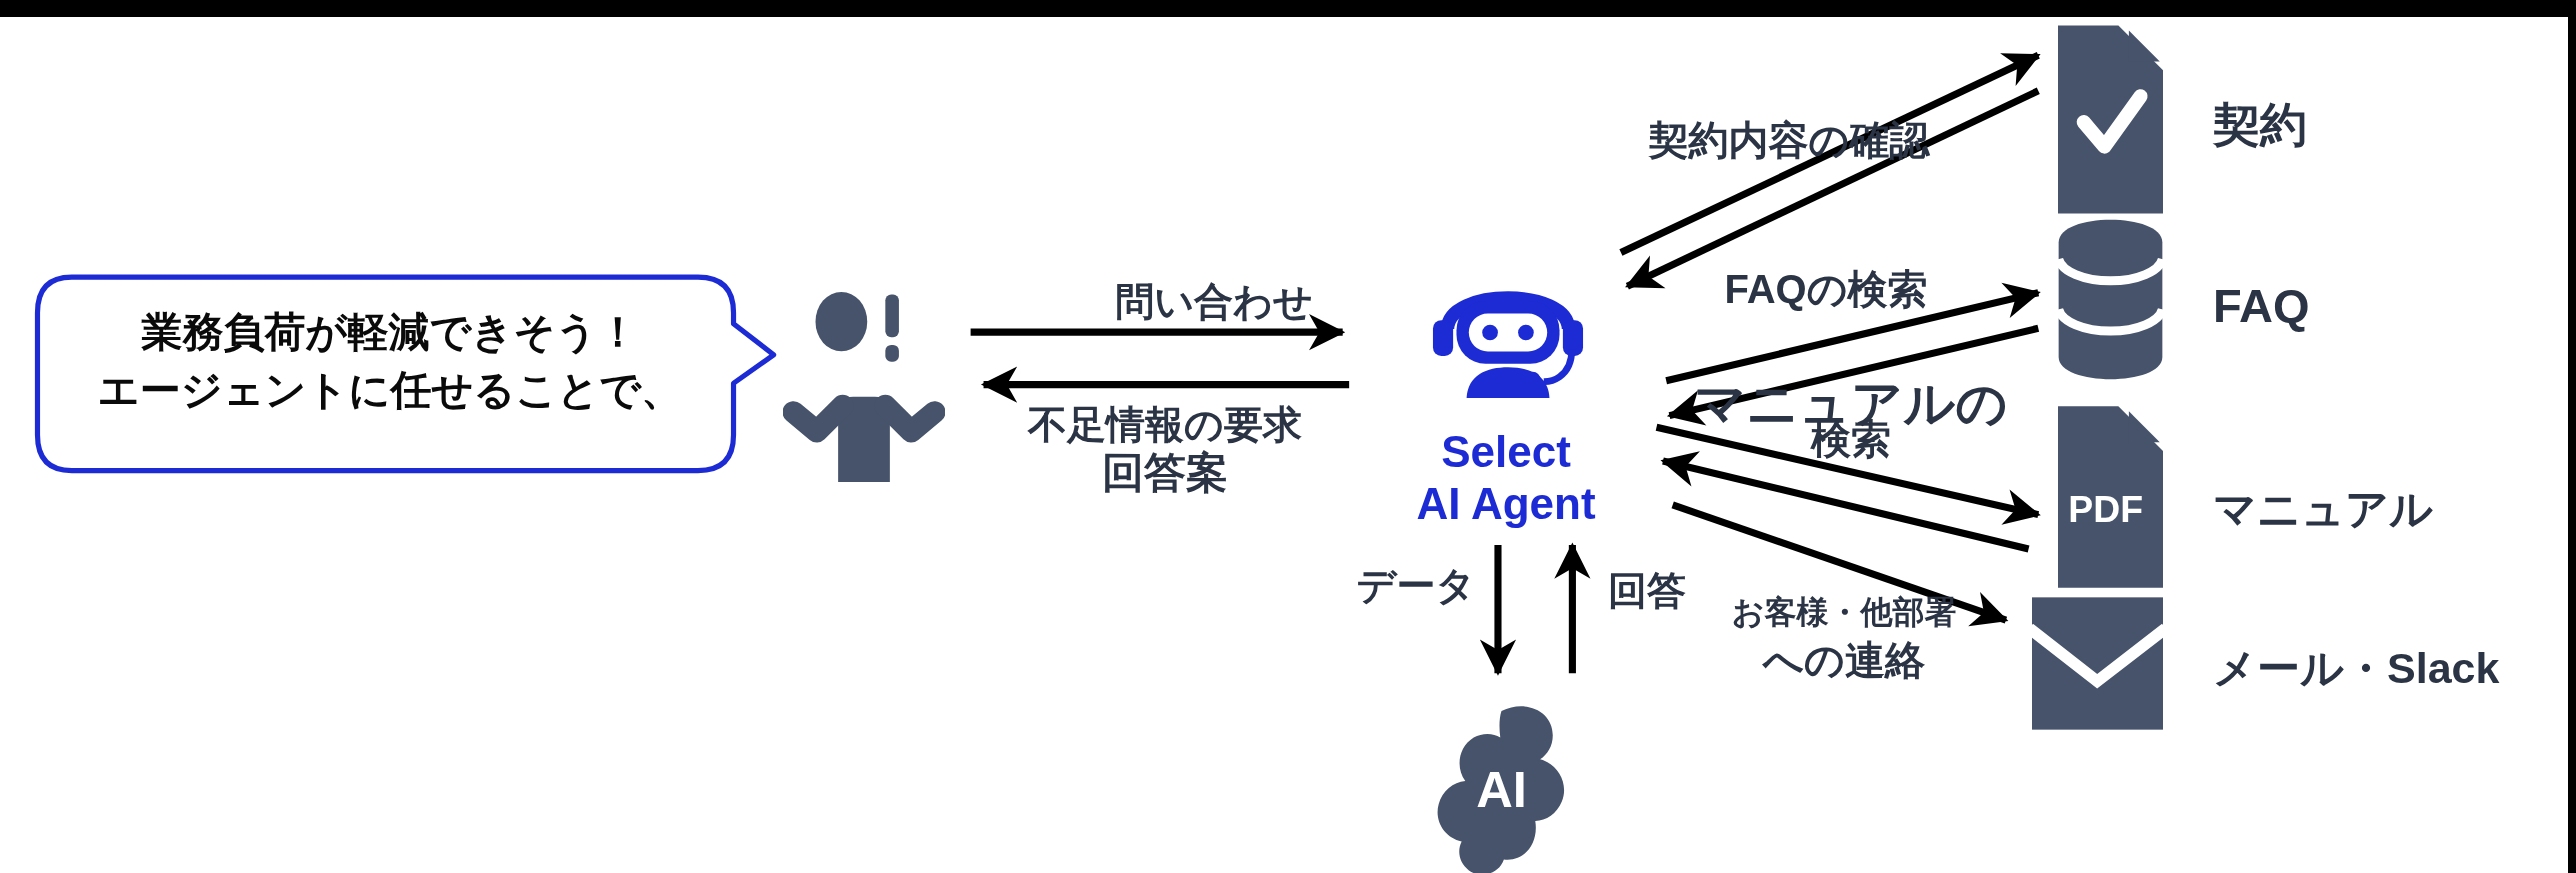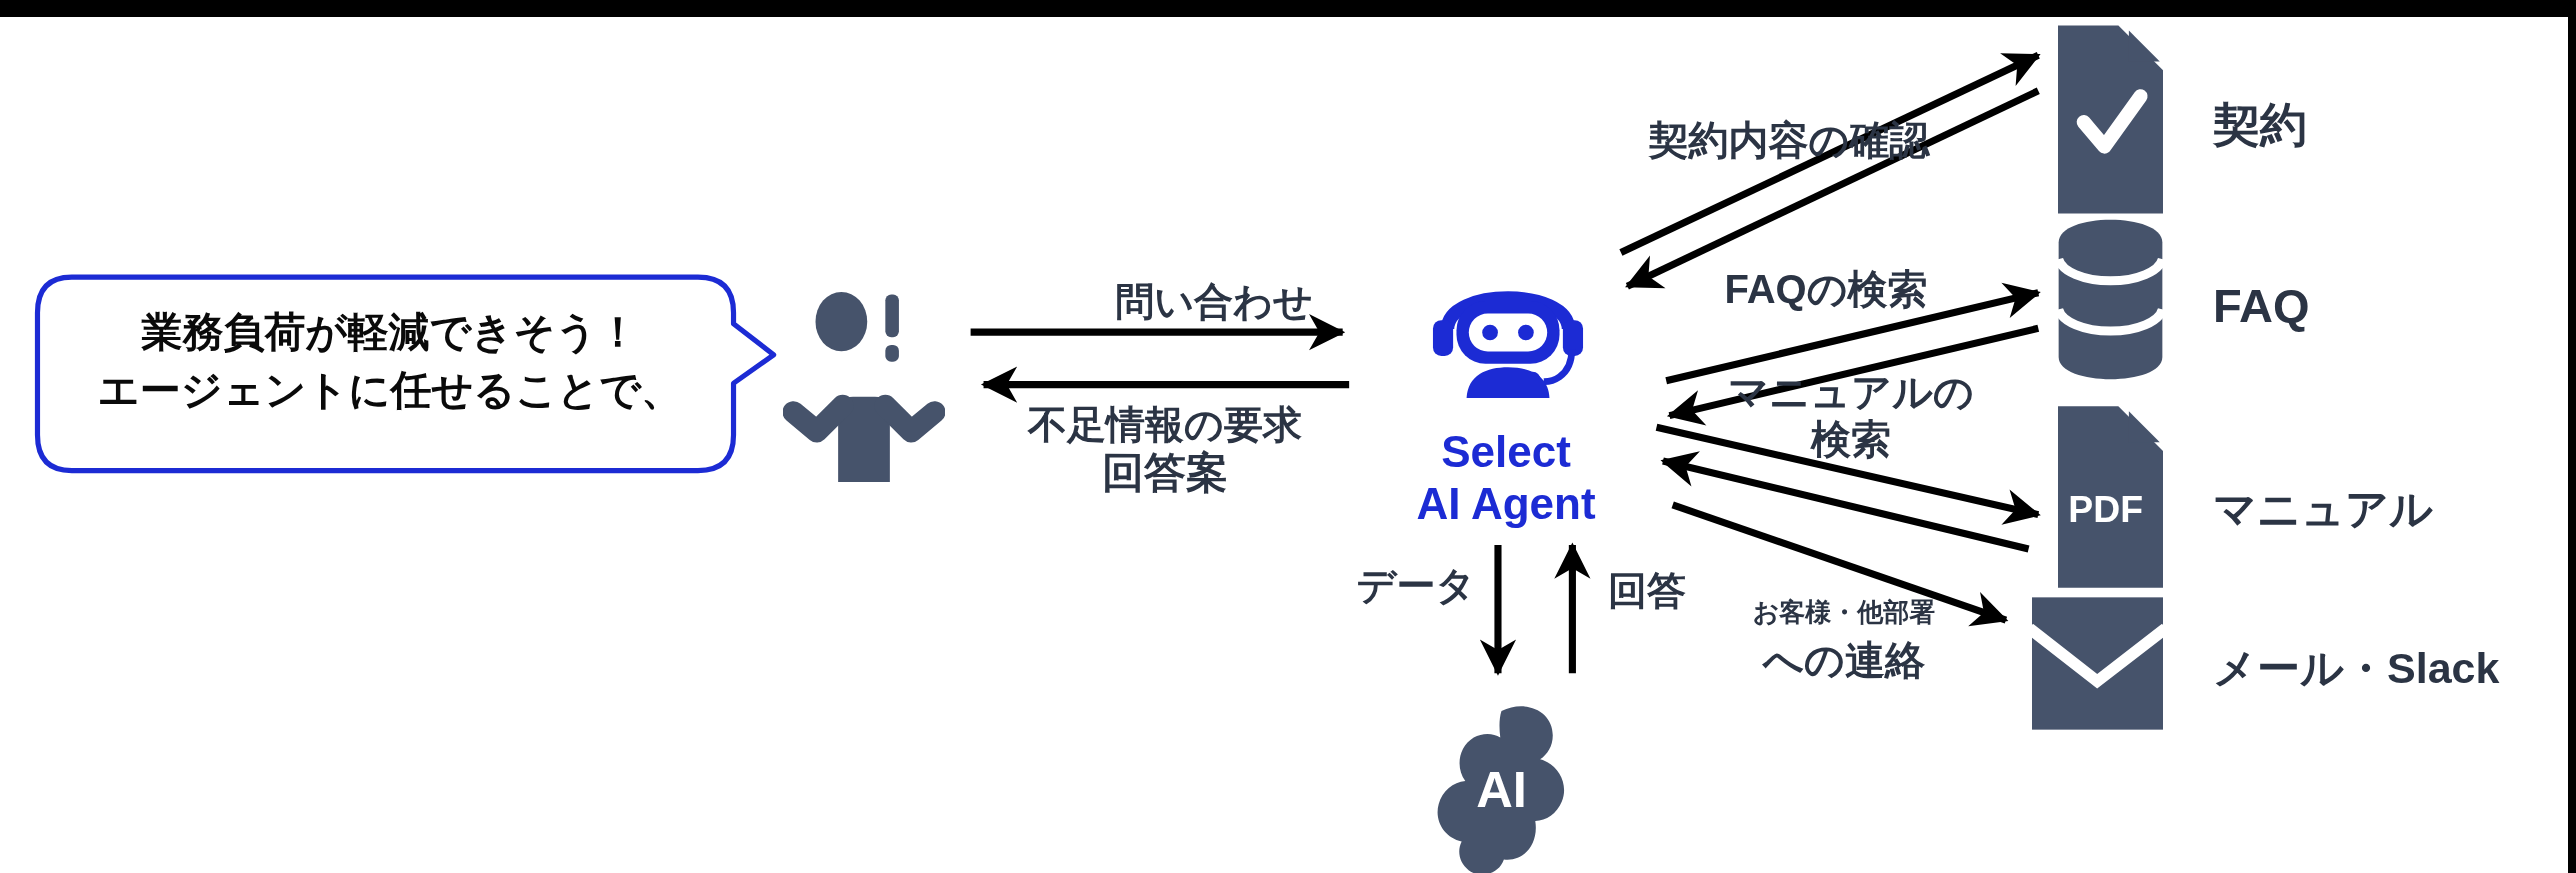--- a/index.html
+++ b/index.html
@@ -119,23 +119,23 @@
   <div class="lbl" style="left:1165px;top:473px;font-size:42px;">回答案</div>
 
   <div class="lbl blue-text" style="left:1506px;top:452px;font-size:44px;">Select</div>
   <div class="lbl blue-text" style="left:1506px;top:504px;font-size:44px;">AI Agent</div>
 
   <div class="lbl" style="left:1416px;top:586px;font-size:39px;">データ</div>
   <div class="lbl" style="left:1647px;top:591px;font-size:39px;">回答</div>
 
   <div class="lbl" style="left:1789px;top:140px;font-size:40px;">契約内容の確認</div>
   <div class="lbl" style="left:1826px;top:289px;font-size:40px;">FAQの検索</div>
-  <div class="lbl" style="left:1851px;top:392px;font-size:40px;">マニュアルの</div>
+  <div class="lbl" style="left:1851px;top:404px;font-size:51px;">マニュアルの</div>
   <div class="lbl" style="left:1851px;top:439px;font-size:40px;">検索</div>
-  <div class="lbl" style="left:1844px;top:613px;font-size:26px;font-family:Liberation Serif, serif;">お客様・他部署</div>
+  <div class="lbl" style="left:1844px;top:613px;font-size:32px;font-family:Liberation Serif, serif;">お客様・他部署</div>
   <div class="lbl" style="left:1844px;top:660px;font-size:40px;">への連絡</div>
 
   <div class="lbl left-align" style="left:2213px;top:119px;font-size:47px;">契約</div>
   <div class="lbl left-align" style="left:2213px;top:300px;font-size:47px;">FAQ</div>
   <div class="lbl left-align" style="left:2213px;top:504px;font-size:43px;">マニュアル</div>
   <div class="lbl left-align" style="left:2213px;top:663px;font-size:43px;">メール・Slack</div>
 
 </div>
 
 

